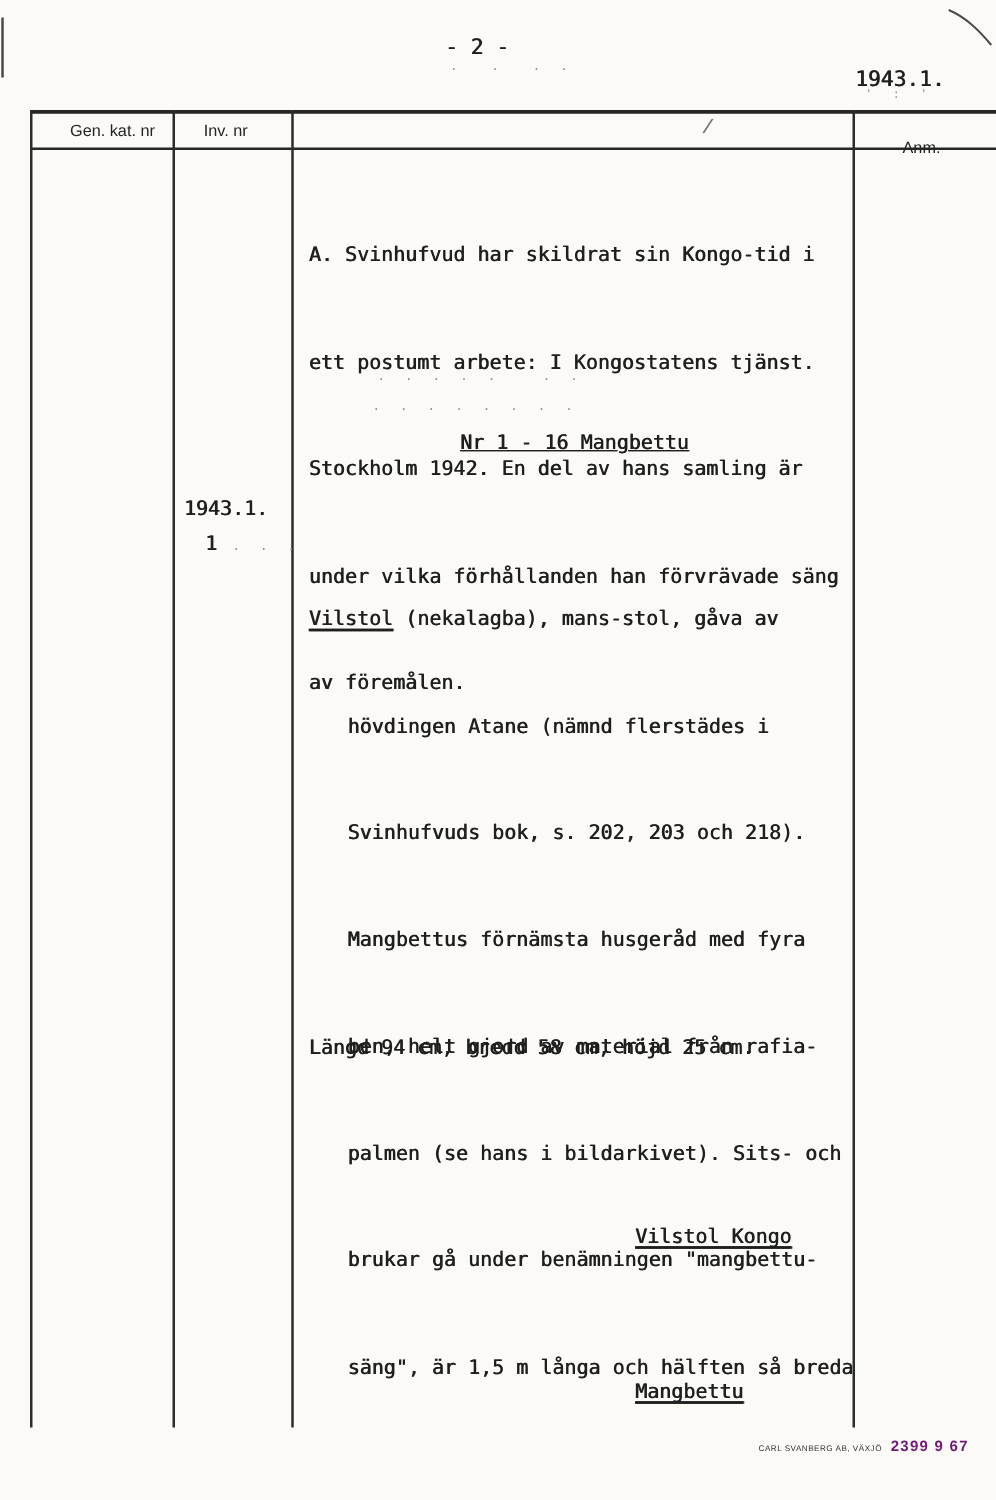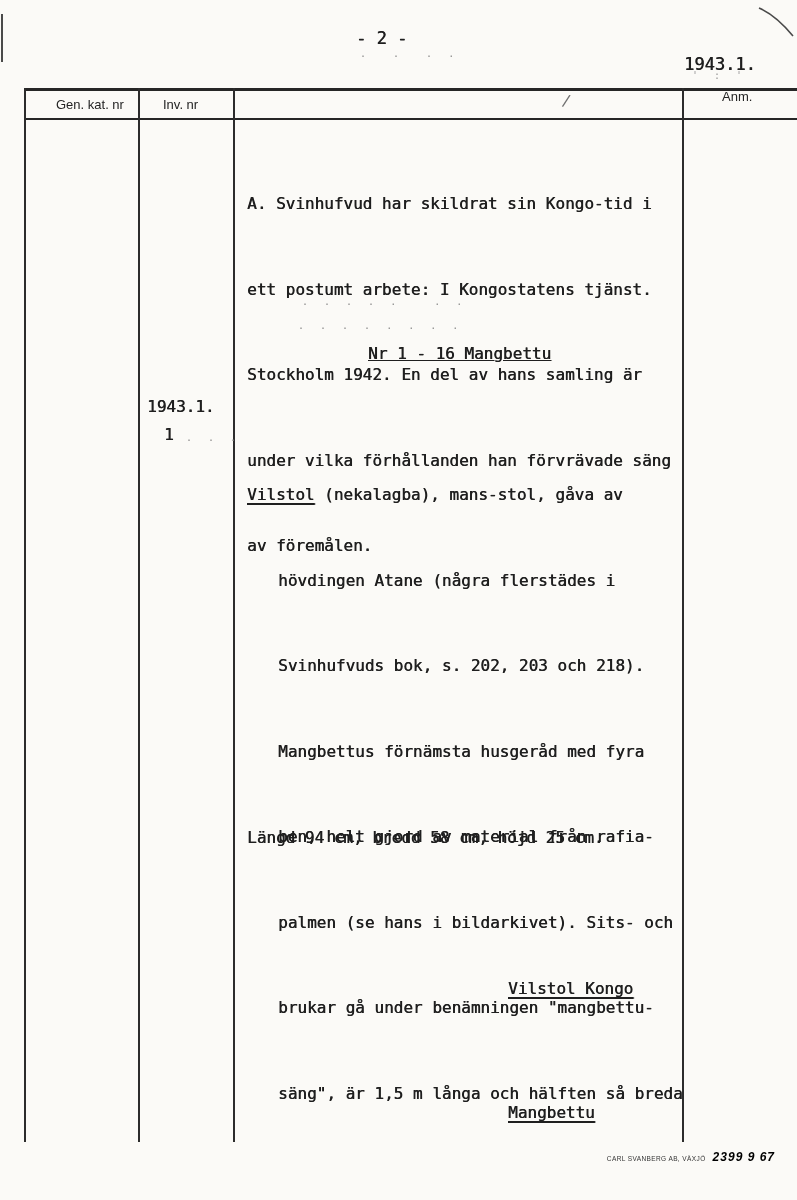--- a/index.html
+++ b/index.html
@@ -33,21 +33,21 @@
     position:absolute;color:#8d8d8d;font-family:"DejaVu Sans Mono",monospace;
     font-size:10px;letter-spacing:5px;white-space:pre;
   }
   .artifact{ position:absolute;background:#4a4a4a; }
   .footer{
     position:absolute;right:22px;top:1150px;
     display:flex;align-items:baseline;gap:7px;
     font-family:"Liberation Sans", sans-serif;color:#333;
   }
   .footer .printer{ font-size:6.5px;letter-spacing:0.4px; }
-  .footer .code{ font-size:12px;font-weight:bold;letter-spacing:1px;color:#000000;font-style:italic; }
+  .footer .code{ font-size:12px;font-weight:bold;letter-spacing:1px;color:#701a75; }
   .prov div{ line-height:31px; }
 </style>
 </head>
 <body>
 
 <div class="artifact" style="left:1px;top:14px;width:2px;height:48px;"></div>
 <svg style="position:absolute;left:755px;top:2px;" width="42" height="38">
   <path d="M4 6 C 18 12, 28 22, 38 34" stroke="#4a4a4a" stroke-width="1.6" fill="none"></path>
 </svg>
 <div class="faint" style="left:562px;top:92px;font-size:15px;color:#6f6f6f;transform:rotate(8deg);">/</div>
@@ -59,42 +59,42 @@
 
 <div class="hline" style="left:24px;top:88px;width:773px;height:3px;"></div>
 <div class="hline" style="left:24px;top:118px;width:773px;height:2px;"></div>
 <div class="vline" style="left:24px;top:88px;height:1054px;"></div>
 <div class="vline" style="left:138px;top:88px;height:1054px;"></div>
 <div class="vline" style="left:233px;top:88px;height:1054px;"></div>
 <div class="vline" style="left:682px;top:88px;height:1054px;"></div>
 
 <div class="formlabel" style="left:56px;top:97px;">Gen. kat. nr</div>
 <div class="formlabel" style="left:163px;top:97px;">Inv. nr</div>
-<div class="formlabel" style="left:722px;top:89px;text-align:center;">Anm.</div>
+<div class="formlabel" style="left:722px;top:110px;text-align:center;">Anm.</div>
 
 <div class="typed" style="left:247px;top:133px;">
   <div>A. Svinhufvud har skildrat sin Kongo-tid i</div>
   <div>ett postumt arbete: I Kongostatens tjänst.</div>
   <div>Stockholm 1942. En del av hans samling är</div>
   <div>under vilka förhållanden han förvrävade säng</div>
   <div>av föremålen.</div>
 </div>
 
 <div class="faint" style="left:302px;top:296px;">. . . . .   . .</div>
 <div class="faint" style="left:298px;top:320px;">. . . . . . . .</div>
 
 <div class="typed" style="left:368px;top:340px;text-decoration:underline;">Nr 1 - 16 Mangbettu</div>
 
 <div class="typed" style="left:147px;top:393px;">1943.1.</div>
 <div class="typed" style="left:164px;top:421px;">1</div>
 <div class="faint" style="left:186px;top:432px;">. . .</div>
 
 <div class="typed" style="left:247px;top:424px;">
   <div><span class="u">Vilstol</span><span> (nekalagba), mans-stol, gåva av</span></div>
-  <div class="hang">hövdingen Atane (några flerstädes i</div>
+  <div class="hang">hövdingen Atane (nämnd flerstädes i</div>
   <div class="hang">Svinhufvuds bok, s. 202, 203 och 218).</div>
   <div class="hang">Mangbettus förnämsta husgeråd med fyra</div>
   <div class="hang">ben, helt gjord av material från rafia-</div>
   <div class="hang">palmen (se hans i bildarkivet). Sits- och</div>
   <div class="hang">brukar gå under benämningen "mangbettu-</div>
   <div class="hang">säng", är 1,5 m långa och hälften så breda</div>
   
   
   
   

